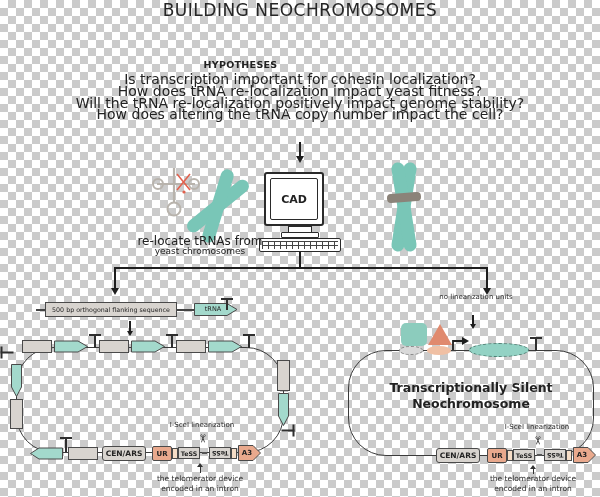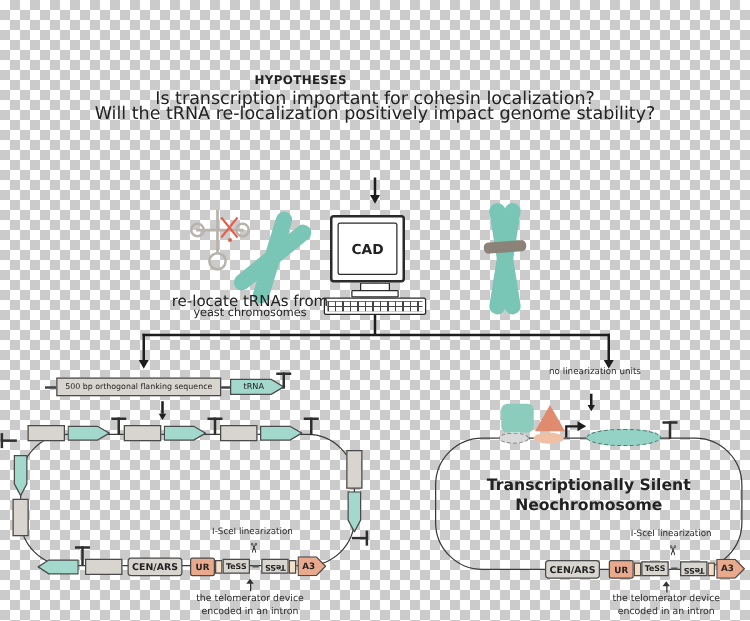--- a/index.html
+++ b/index.html
@@ -37,25 +37,28 @@
   .captext{font-size:7.5px;line-height:10px;color:#2a2a2a}
   .keys{position:absolute;inset:2px;
     background-image:repeating-linear-gradient(90deg,#444 0 1px,transparent 1px 6px),
                      repeating-linear-gradient(180deg,#444 0 1px,transparent 1px 4px)}
 </style>
 </head>
 <body>
 
 <div id="canvas">
 
+  <div class="abs ctr" style="left:0;top:3;width:600px;font-size:17px;font-weight:500;letter-spacing:.5px;color:#262626">BUILDING NEOCHROMOSOMES</div>
 
   <div class="abs ctr" style="left:0;top:59px;width:481px;font-size:9.5px;font-weight:bold;letter-spacing:.3px">HYPOTHESES</div>
   <div class="abs ctr" style="left:60px;top:74px;width:480px;font-size:14px;line-height:11.8px">
     <div>Is transcription important for cohesin localization?</div>
+    <div>How does tRNA re-localization impact yeast fitness?</div>
     <div>Will the tRNA re-localization positively impact genome stability?</div>
+    <div>How does altering the tRNA copy number impact the cell?</div>
   </div>
 
   <div class="abs line" style="left:299px;top:142px;width:2px;height:14px"></div>
   <div class="abs ahead" style="left:295.5px;top:156px"></div>
 
   <svg class="abs" style="left:150px;top:163px" width="52" height="58">
     <line x1="24" y1="5" x2="24" y2="40" stroke="#b8b3ac" stroke-width="2.2"></line>
     <line x1="7" y1="21" x2="45" y2="21" stroke="#b8b3ac" stroke-width="2.2"></line>
     <circle cx="8" cy="21" r="5" fill="none" stroke="#b8b3ac" stroke-width="2"></circle>
     <circle cx="44" cy="21" r="5" fill="none" stroke="#b8b3ac" stroke-width="2"></circle>
@@ -90,21 +93,21 @@
 
   <div class="abs line" style="left:299px;top:252px;width:2px;height:16px"></div>
   <div class="abs line" style="left:114px;top:267px;width:374px;height:2px"></div>
   <div class="abs line" style="left:114px;top:267px;width:2px;height:21px"></div>
   <div class="abs ahead" style="left:110.5px;top:288px"></div>
   <div class="abs line" style="left:486px;top:267px;width:2px;height:21px"></div>
   <div class="abs ahead" style="left:482.5px;top:288px"></div>
 
   <div class="abs" style="left:36px;top:309px;width:192px;height:1.5px;background:#444"></div>
   <div class="abs gbox" style="left:45px;top:302px;width:132px;height:15px;display:flex;align-items:center;justify-content:center;font-size:6.3px">500 bp orthogonal flanking sequence</div>
-  <div class="abs" style="left:184px;top:302px;width:44px;height:15px">
+  <div class="abs" style="left:194px;top:302px;width:44px;height:15px">
     <svg width="44" height="15">
       <polygon points="0.5,1.5 33,1.5 43,7.5 33,13.5 0.5,13.5" fill="#a3d9cc" stroke="#4a4a4a"></polygon>
     </svg>
     <div class="abs ctr" style="left:0;top:3px;width:38px;font-size:6.5px">tRNA</div>
   </div>
   <div class="term" style="left:221px;top:298px;height:12px"></div>
   <div class="abs line" style="left:129px;top:321px;width:1.5px;height:10px"></div>
   <div class="abs aheadsm" style="left:126.5px;top:331px"></div>
 
   <div class="abs ctr smalltext" style="left:406px;top:293px;width:140px">no linearization units</div>

